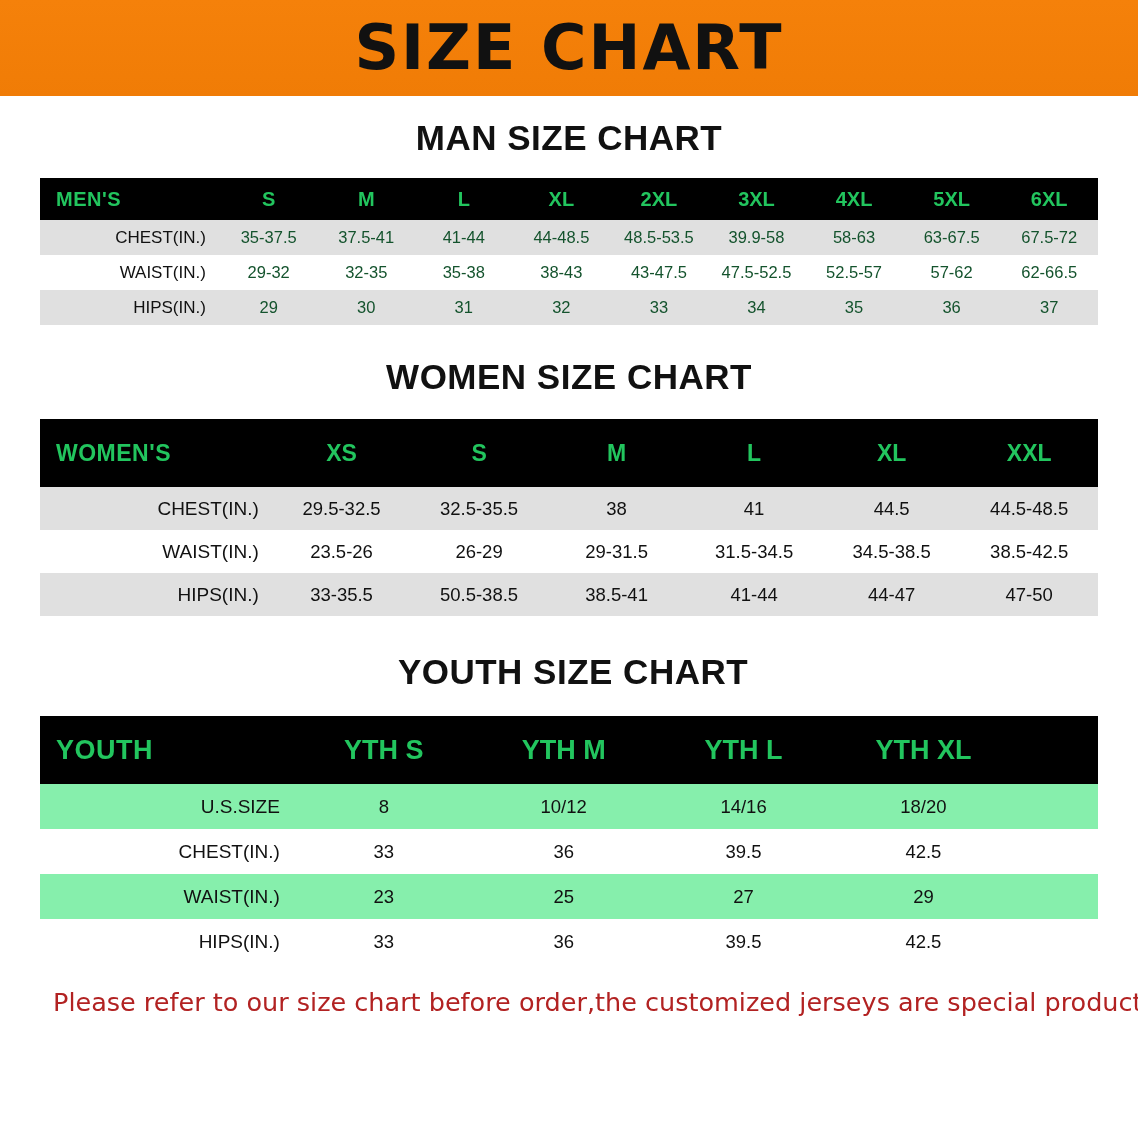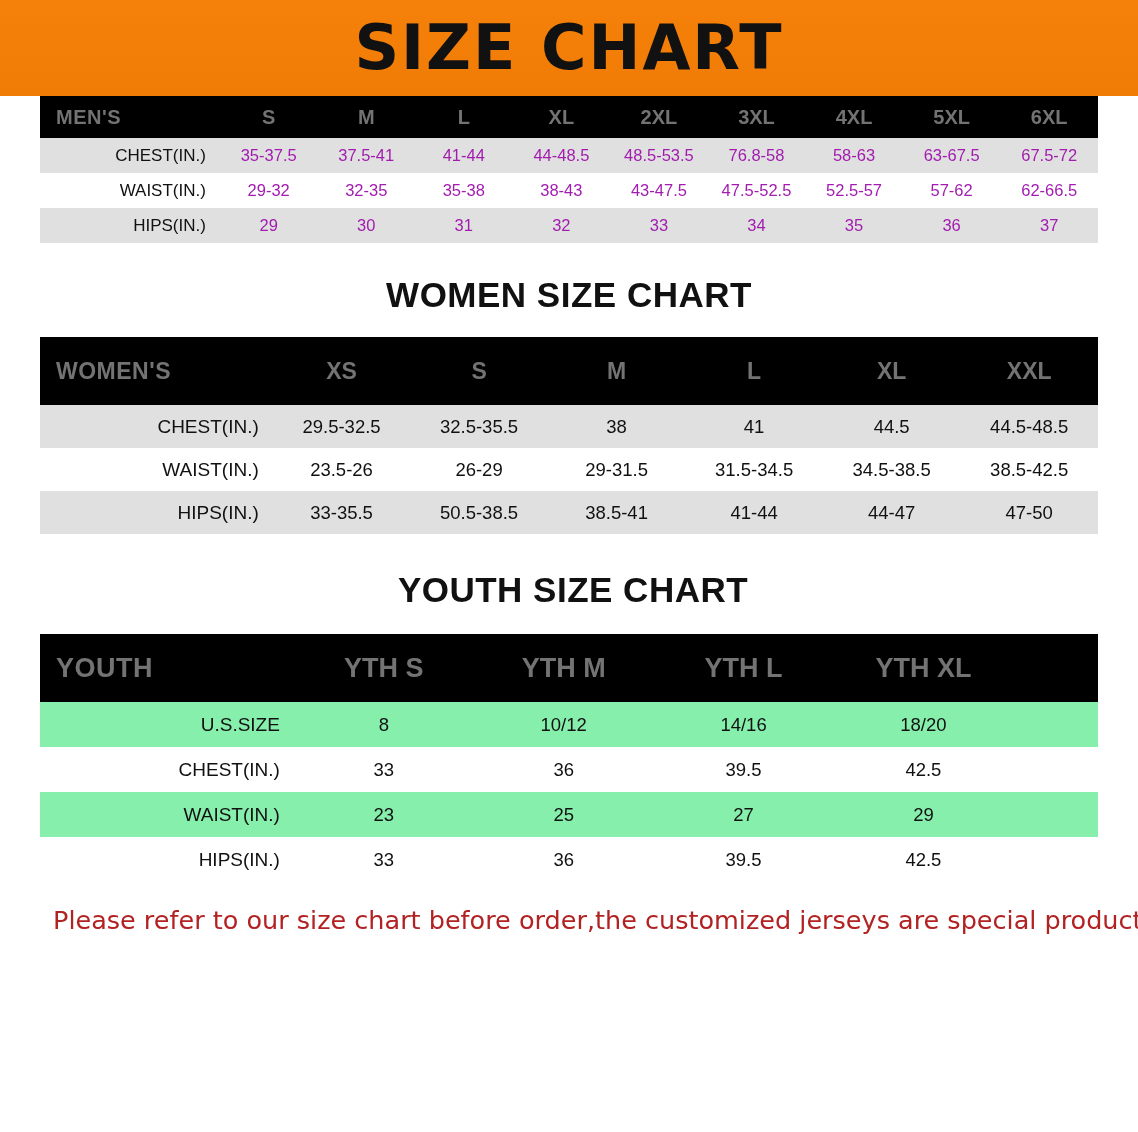--- a/index.html
+++ b/index.html
@@ -65,34 +65,34 @@
   }
   table.size-table th,
   table.size-table td {
     text-align: center;
     font-family: "Liberation Sans", sans-serif;
   }
 
   
   .hdr-row { background: #000000; }
   .hdr-row th {
-    color: #737373;
+    color: #22c55e;
     font-weight: bold;
     padding: 5px;
   }
   .hdr-label {
     text-align: left !important;
     padding-left: 16px !important;
     letter-spacing: 0.5px;
   }
 
   
   .men-table .hdr-row th { height: 42px; font-size: 20px; }
   .men-table .hdr-label  { font-size: 23px; }
-  .men-table td { height: 35px; font-size: 16.5px; color: #a21caf; }
+  .men-table td { height: 35px; font-size: 16.5px; color: #14532d; }
   .men-table .rowlabel {
     text-align: right;
     padding-right: 14px;
     font-size: 17px;
     color: #111;
   }
   .men-table tr.r-shade td { background: #e0e0e0; }
   .men-table tr.r-plain td { background: #ffffff; }
 
   
@@ -134,20 +134,21 @@
 </style>
 </head>
 <body>
 
 <div id="page">
 
   <div class="banner">
     <h1 class="banner-title">SIZE CHART</h1>
   </div>
 
+  <div class="section-title title-man">MAN SIZE CHART</div>
   <div class="table-wrap">
     <table class="size-table men-table">
       <colgroup>
         <col style="width:17%">
           <col style="width:9.22%">
           <col style="width:9.22%">
           <col style="width:9.22%">
         <col style="width:9.22%">
           <col style="width:9.22%">
           <col style="width:9.22%">
@@ -170,21 +171,21 @@
         </tr>
       </thead>
       <tbody>
         <tr class="r-shade">
           <td class="rowlabel">CHEST(IN.)</td>
           <td>35-37.5</td>
           <td>37.5-41</td>
           <td>41-44</td>
           <td>44-48.5</td>
           <td>48.5-53.5</td>
-          <td>76.8-58</td>
+          <td>39.9-58</td>
           <td>58-63</td>
           <td>63-67.5</td>
           <td>67.5-72</td>
         </tr>
         <tr class="r-plain">
           <td class="rowlabel">WAIST(IN.)</td>
           <td>29-32</td>
           <td>32-35</td>
           <td>35-38</td>
           <td>38-43</td>

